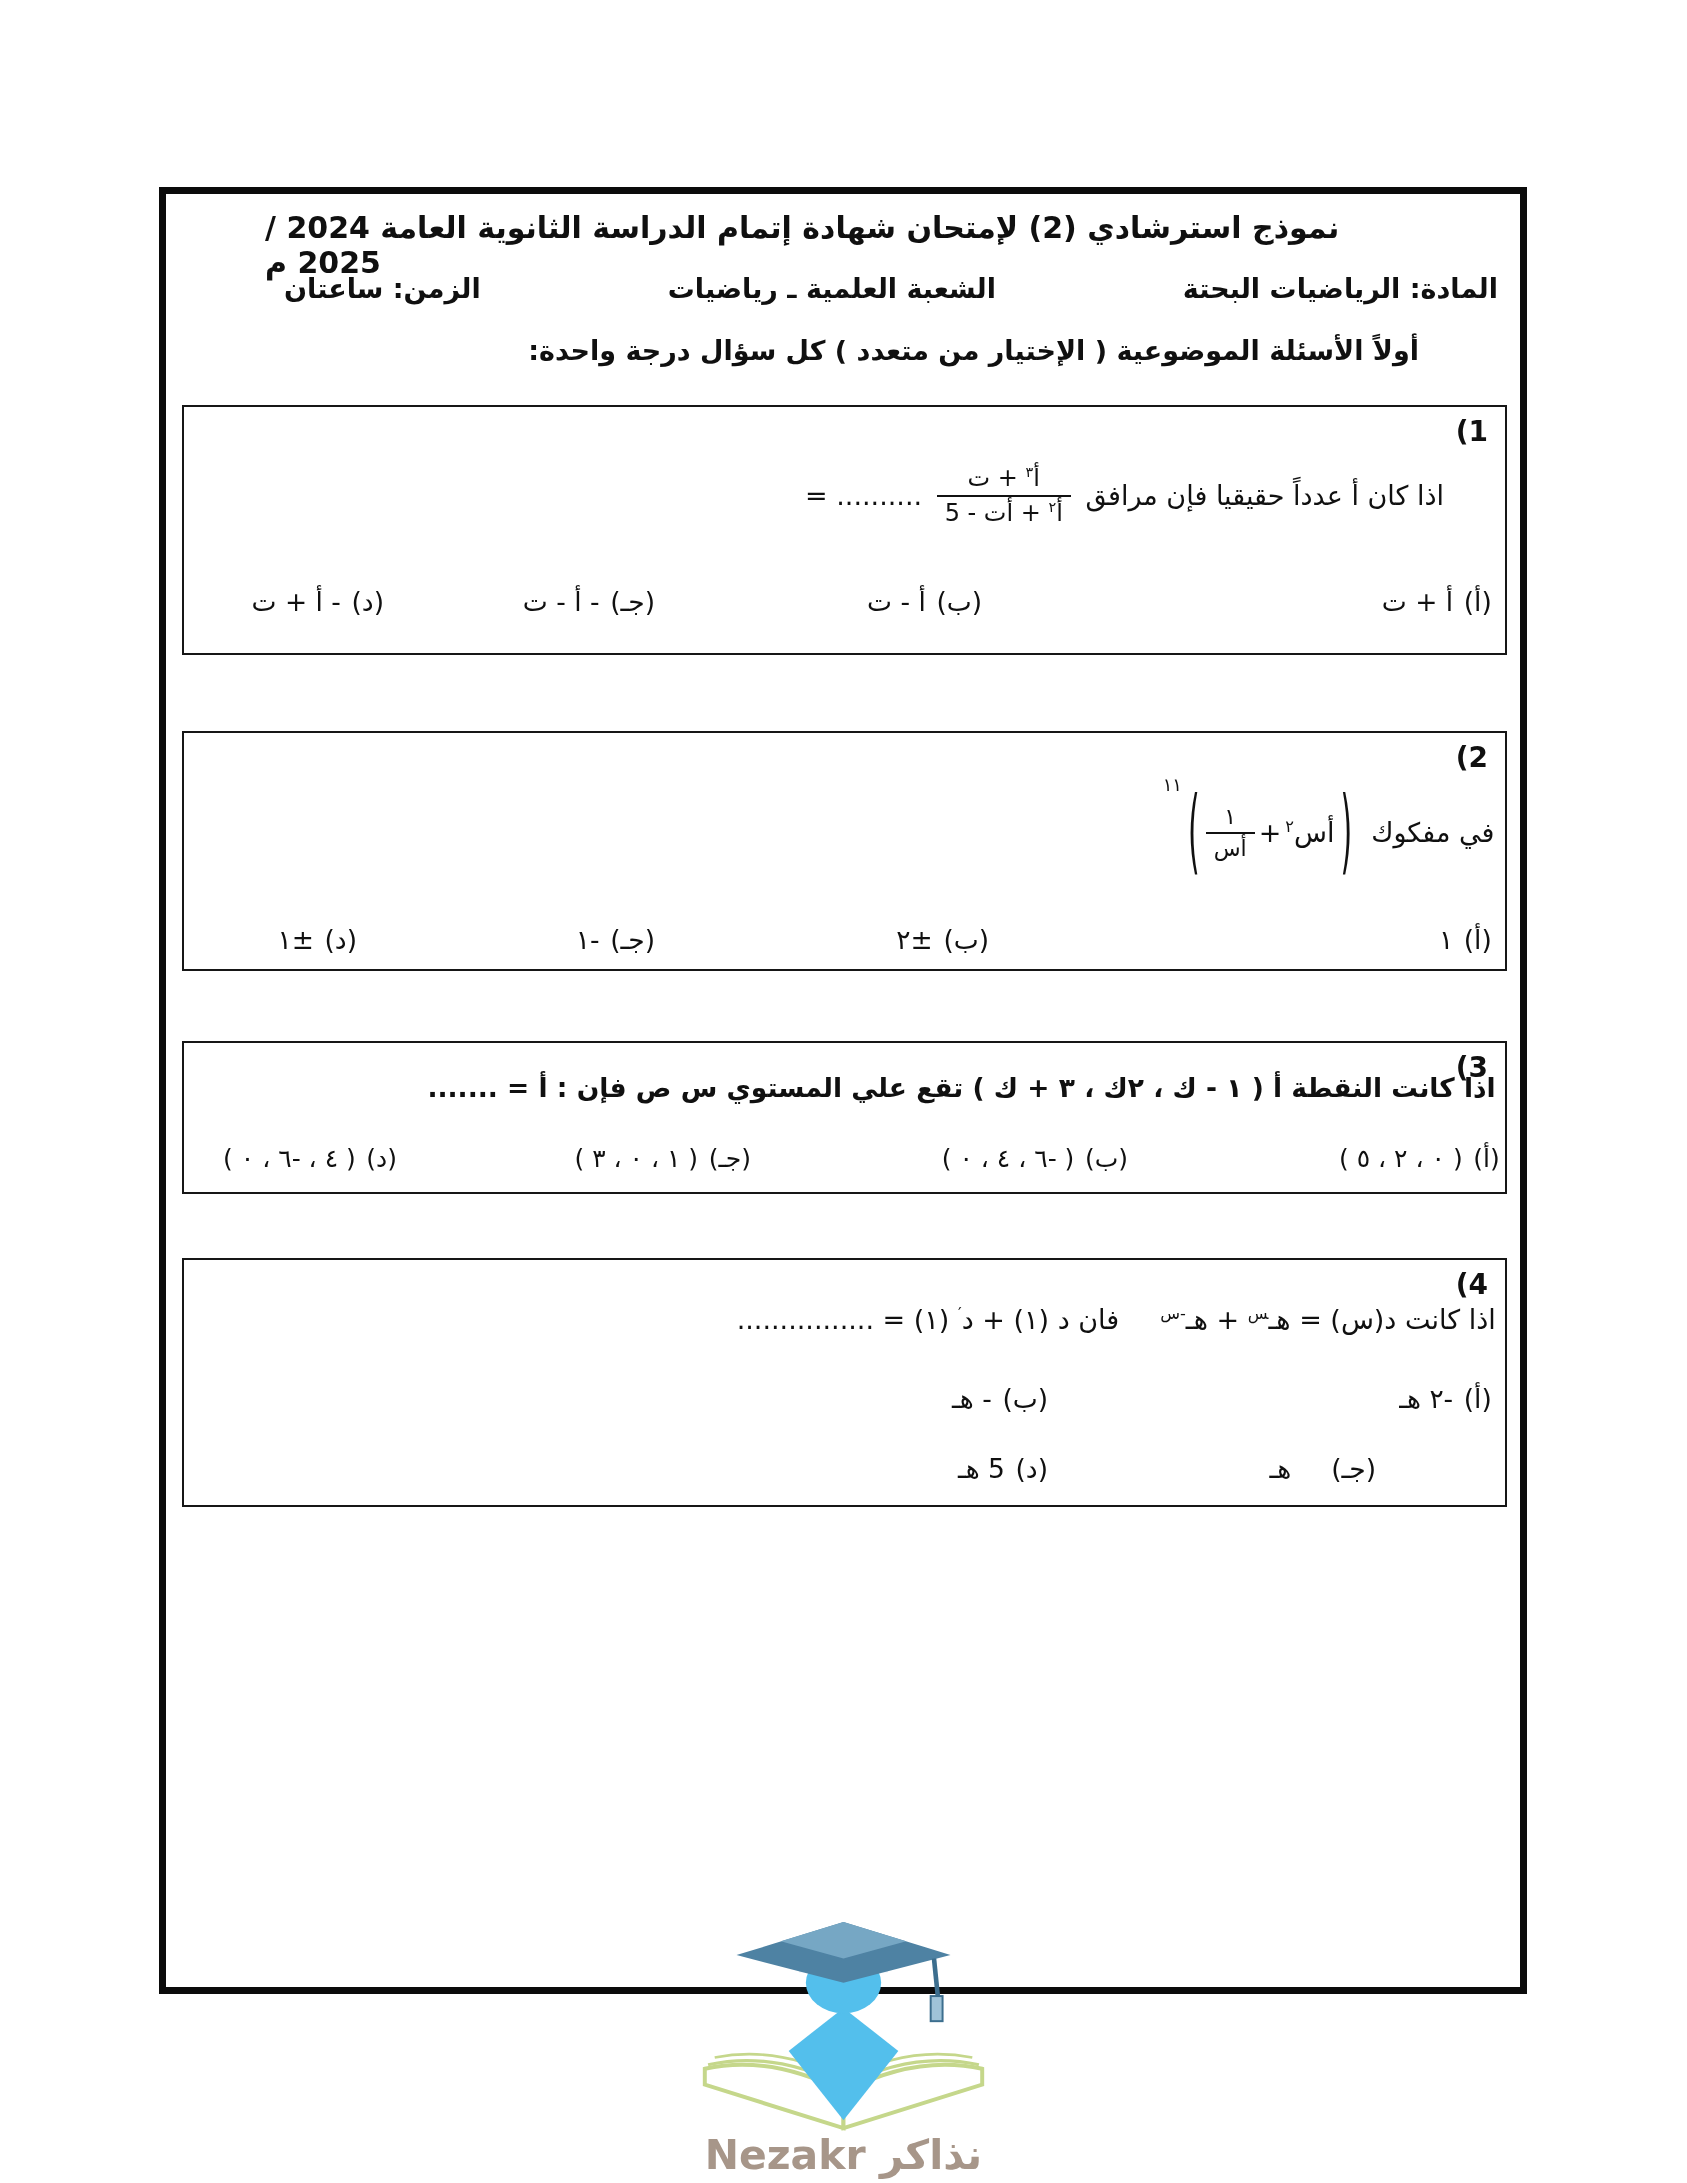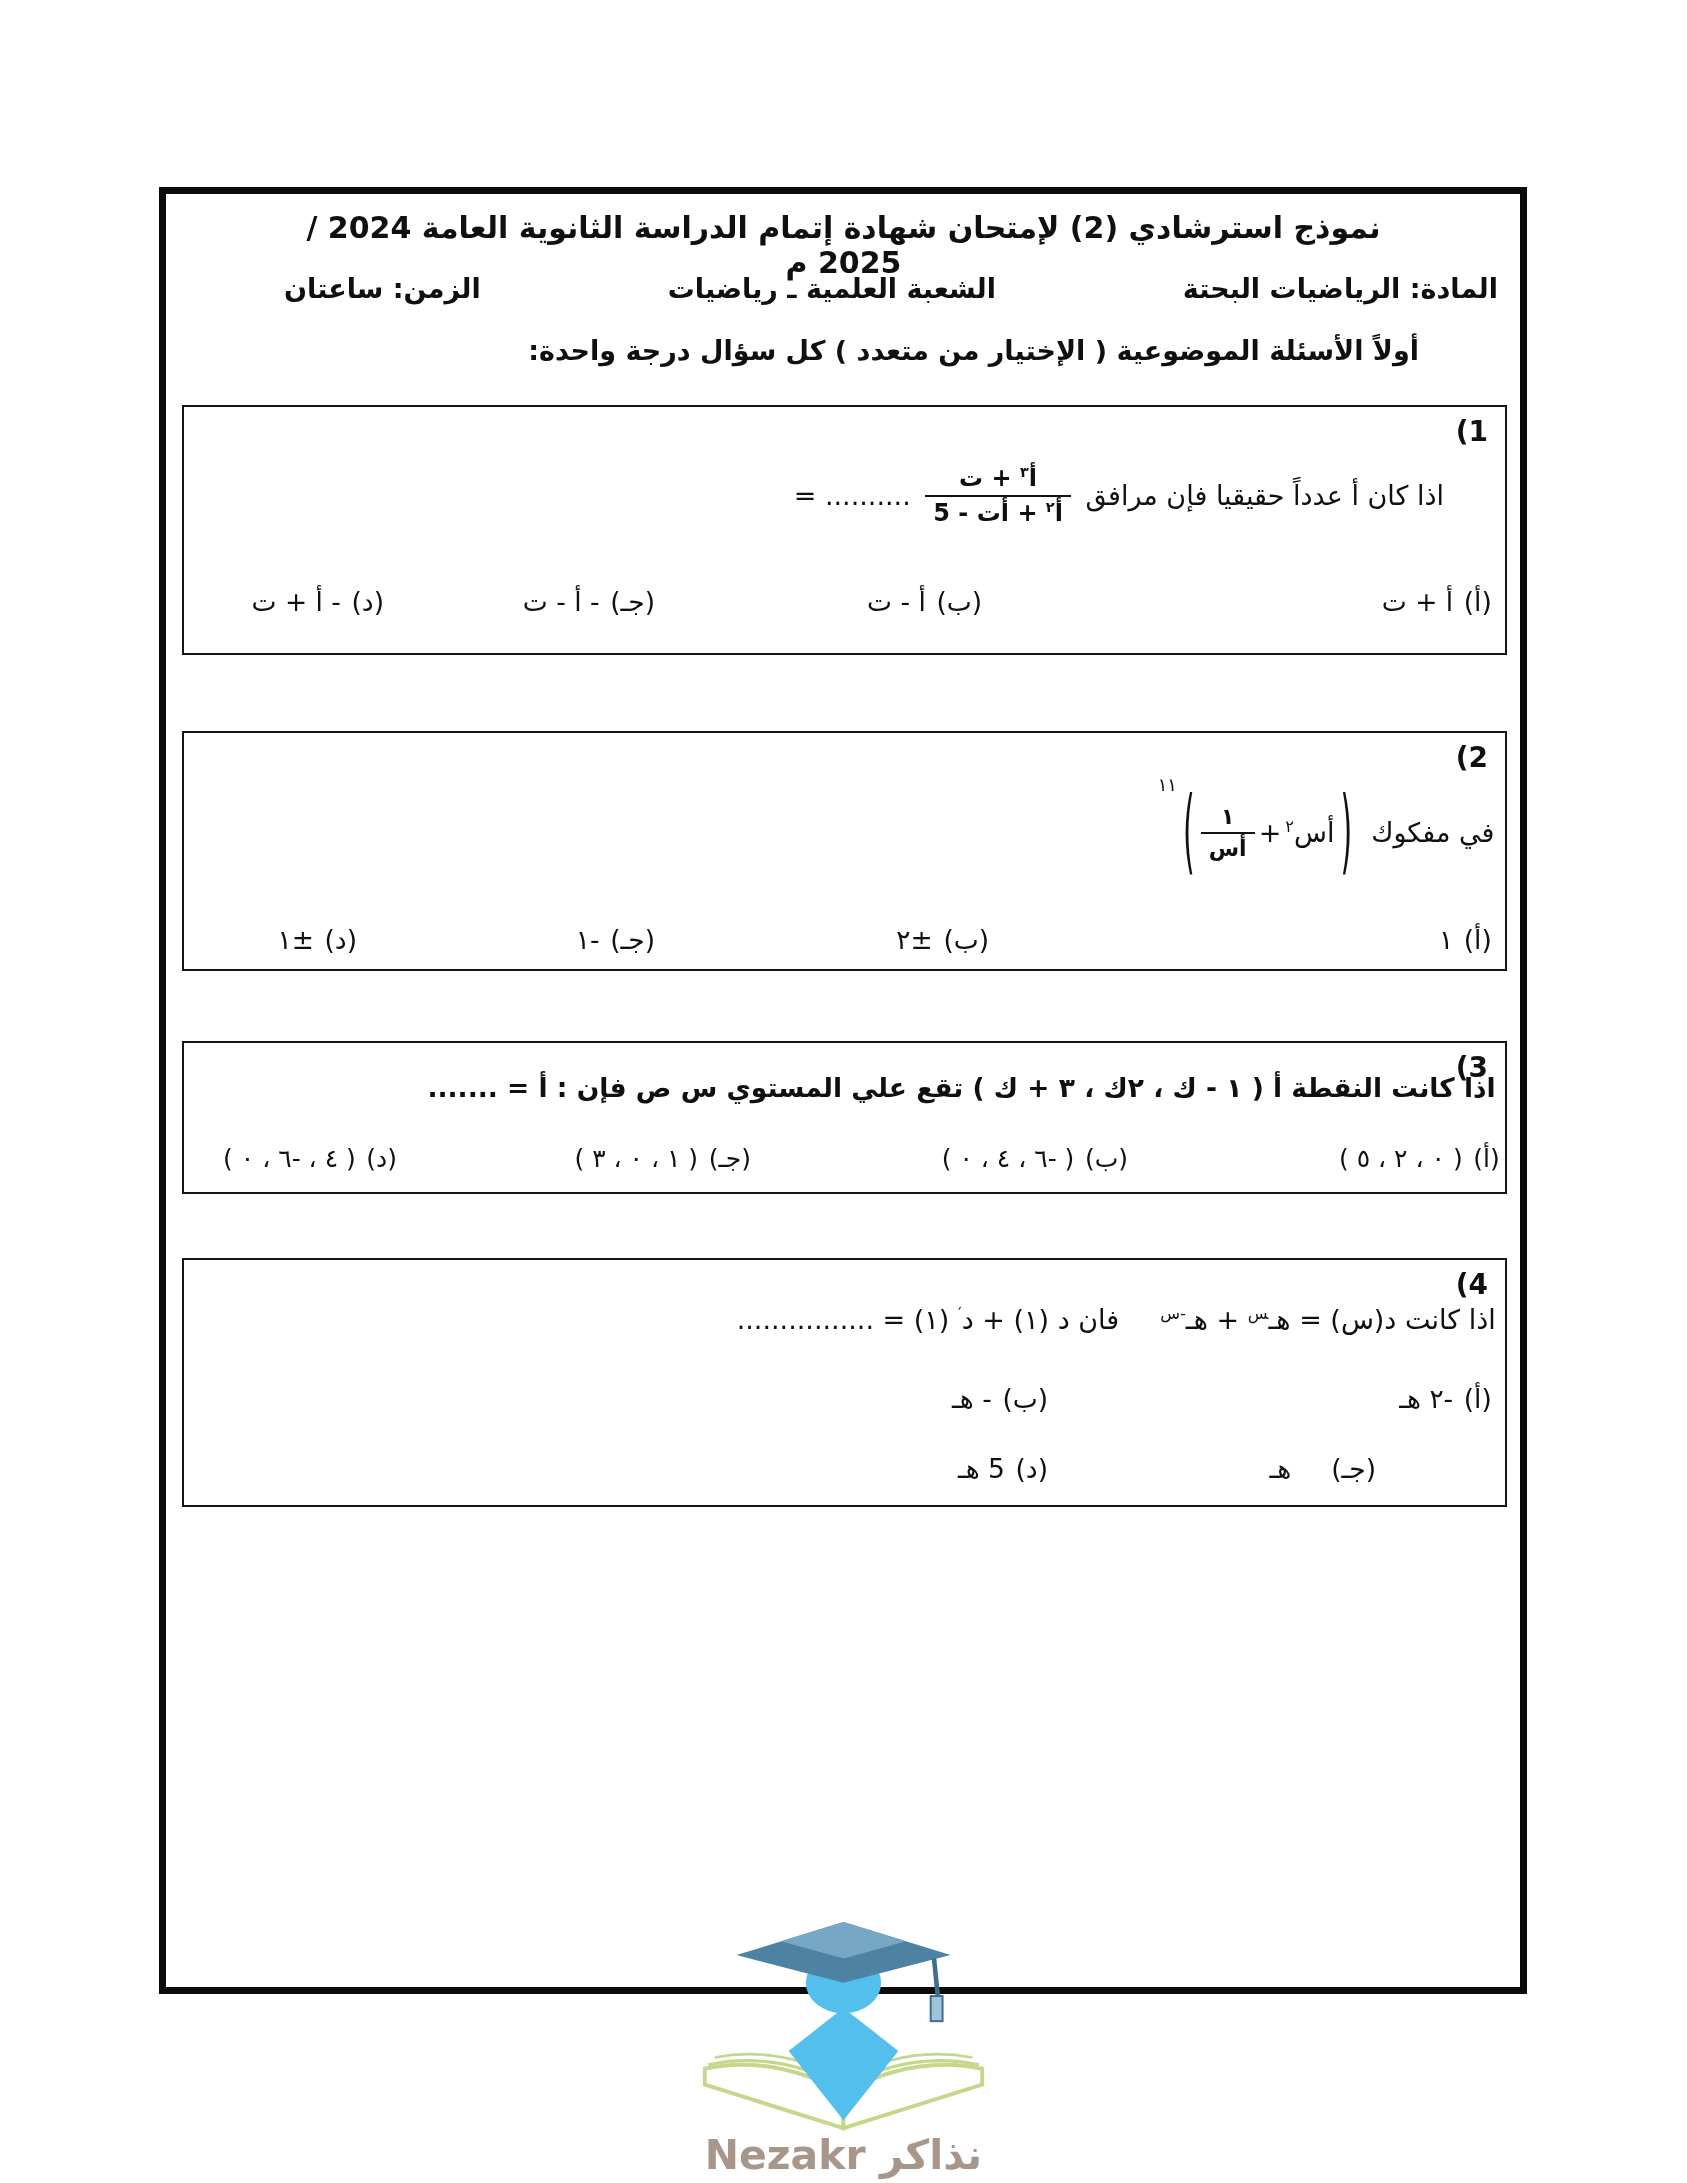--- a/index.html
+++ b/index.html
@@ -10,21 +10,21 @@
   }
   .rtl { direction:rtl; unicode-bidi:plaintext; }
   .ltr { direction:ltr; }
   
   .frame {
     position:absolute; left:159px; top:187px; width:1368px; height:1807px;
     border:7.3px solid #0b0b0b; background:transparent; z-index:1;
   }
   .title {
     position:absolute; left:265px; right:265px; top:210px;
-    text-align:center; font-size:30px; font-weight:bold; direction:rtl; z-index:2;
+    text-align:left; font-size:30px; font-weight:bold; direction:rtl; z-index:2;
   }
   .info-row {
     position:absolute; left:284px; right:189px; top:273px;
     display:flex; justify-content:space-between; direction:rtl;
     font-size:27px; font-weight:bold; z-index:2;
   }
   .section-heading {
     position:absolute; right:268px; top:335px; direction:rtl;
     font-size:27px; font-weight:bold; z-index:2;margin-left:40px;
   }
@@ -34,21 +34,21 @@
   .qbox2 { top:731px; height:240px; }
   .qbox3 { top:1041px; height:153px; }
   .qbox4 { top:1258px; height:249px; }
   .qnum { position:absolute; right:17px; top:8px; font-size:28px; font-weight:bold; direction:ltr; }
   .qline { position:absolute; display:flex; direction:rtl; align-items:center; font-size:27px; white-space:nowrap; }
   .q1line { top:57px;  right:61px;  gap:14.6px; }
   .q2line { top:30px;  right:10.6px;  gap:17px; height:139px; }
   .q3text { position:absolute; top:29px; right:9.3px; left:26.5px; direction:rtl; font-size:26.5px; font-weight:bold; }
   .q4line { top:44px;  right:9.3px;  gap:41px; }
   
-  .frac { display:inline-flex; flex-direction:column; align-items:stretch; text-align:center; font-size:24px; vertical-align:middle;font-weight:bold; }
+  .frac { display:inline-flex; flex-direction:column; align-items:stretch; text-align:center; font-size:24px; vertical-align:middle; }
   .fr-num { padding:0 8px 3.3px; direction:rtl; white-space:nowrap; }
   .fr-den { border-top:2px solid #111; padding:2px 8px 0; direction:rtl; white-space:nowrap; }
   .frac.small { font-size:22px; }
   sup { font-size:0.6em; }
   
   .expr { display:flex; direction:ltr; align-items:center; gap:4px; }
   .bigp { display:inline-block; font-size:30px; line-height:1; transform:scaleY(3.1); padding:0 2px; color:#111; }
   .pow  { font-size:18px; position:relative; top:-48px; padding-left:1.3px; }
   
   .op { position:absolute; direction:rtl; font-size:26.5px; white-space:nowrap; display:inline-flex; gap:10.6px; align-items:baseline; }

